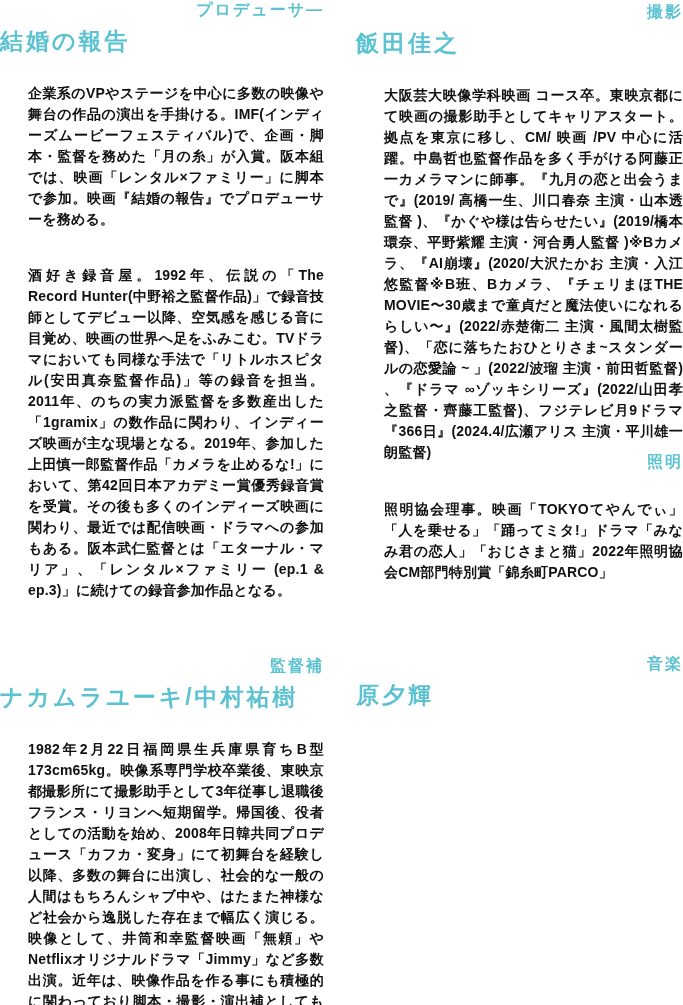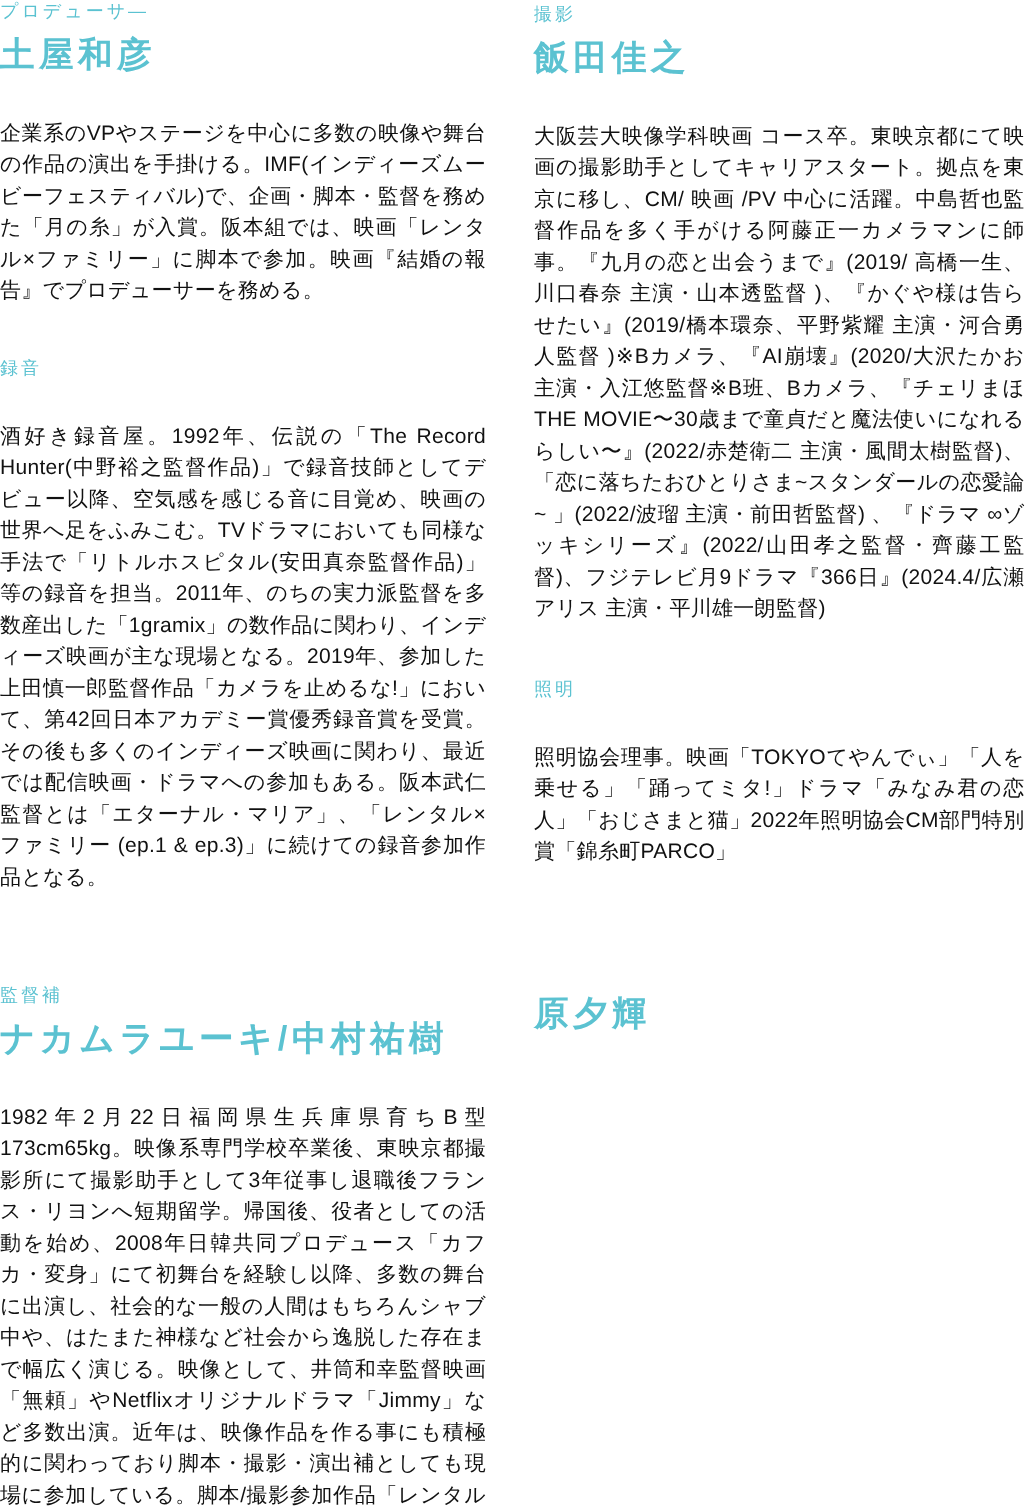--- a/index.html
+++ b/index.html
@@ -22,61 +22,62 @@
   .column-right { left: 356px; width: 327px; }
   .credit { position: absolute; left: 0; width: 100%; }
   .pos-l1 { top: 0; }
   .pos-l2 { top: 238px; }
   .pos-l3 { top: 656px; }
   .pos-r1 { top: 2px; }
   .pos-r2 { top: 452px; }
   .pos-r3 { top: 654px; }
   .role {
     color: var(--accent);
-    font-size: 12px;
-    font-weight: 400;
+    font-size: 16px;
+    font-weight: 700;
     letter-spacing: 2px;
     line-height: 1.25;
+    text-align: right;
   }
   .name {
     color: var(--accent);
     font-size: 23px;
     font-weight: 700;
     letter-spacing: 3px;
     line-height: 1.2;
     margin-top: 8px;
     white-space: nowrap;
   }
   .bio {
     margin-top: 27px;
     color: var(--text);
     font-size: 14px;
-    font-weight: 400;
+    font-weight: 700;
     line-height: 21px;
     letter-spacing: 0.2px;
     text-align: justify;
     text-justify: inter-character;
     overflow-wrap: break-word;
+    padding-left: 28px;
   }
 </style>
 </head>
 <body>
 
 <div class="page">
 
   <div class="column column-left">
 
     <section class="credit pos-l1">
       <h3 class="role">プロデューサ―</h3>
-      <h2 class="name">土屋和彦</h2>
+      <h2 class="name">結婚の報告</h2>
       <p class="bio">企業系のVPやステージを中心に多数の映像や舞台の作品の演出を手掛ける。IMF(インディーズムービーフェスティバル)で、企画・脚本・監督を務めた「月の糸」が入賞。阪本組では、映画「レンタル×ファミリー」に脚本で参加。映画『結婚の報告』でプロデューサーを務める。</p>
     </section>
 
     <section class="credit pos-l2">
-      <h3 class="role">録音</h3>
       <p class="bio">酒好き録音屋。1992年、伝説の「The Record Hunter(中野裕之監督作品)」で録音技師としてデビュー以降、空気感を感じる音に目覚め、映画の世界へ足をふみこむ。TVドラマにおいても同様な手法で「リトルホスピタル(安田真奈監督作品)」等の録音を担当。2011年、のちの実力派監督を多数産出した「1gramix」の数作品に関わり、インディーズ映画が主な現場となる。2019年、参加した上田慎一郎監督作品「カメラを止めるな!」において、第42回日本アカデミー賞優秀録音賞を受賞。その後も多くのインディーズ映画に関わり、最近では配信映画・ドラマへの参加もある。阪本武仁監督とは「エターナル・マリア」、「レンタル×ファミリー (ep.1 &amp; ep.3)」に続けての録音参加作品となる。</p>
     </section>
 
     <section class="credit pos-l3">
       <h3 class="role">監督補</h3>
       <h2 class="name">ナカムラユーキ/中村祐樹</h2>
       <p class="bio">1982年2月22日福岡県生兵庫県育ちB型173cm65kg。映像系専門学校卒業後、東映京都撮影所にて撮影助手として3年従事し退職後フランス・リヨンへ短期留学。帰国後、役者としての活動を始め、2008年日韓共同プロデュース「カフカ・変身」にて初舞台を経験し以降、多数の舞台に出演し、社会的な一般の人間はもちろんシャブ中や、はたまた神様など社会から逸脱した存在まで幅広く演じる。映像として、井筒和幸監督映画「無頼」やNetflixオリジナルドラマ「Jimmy」など多数出演。近年は、映像作品を作る事にも積極的に関わっており脚本・撮影・演出補としても現場に参加している。脚本/撮影参加作品「レンタル×ファミリー」が国内・北欧でも上映されている。</p>
     </section>
 
   </div>
@@ -88,18 +89,19 @@
       <h2 class="name">飯田佳之</h2>
       <p class="bio">大阪芸大映像学科映画 コース卒。東映京都にて映画の撮影助手としてキャリアスタート。拠点を東京に移し、CM/ 映画 /PV 中心に活躍。中島哲也監督作品を多く手がける阿藤正一カメラマンに師事。『九月の恋と出会うまで』(2019/ 高橋一生、川口春奈 主演・山本透監督 )、『かぐや様は告らせたい』(2019/橋本環奈、平野紫耀 主演・河合勇人監督 )※Bカメラ、『AI崩壊』(2020/大沢たかお 主演・入江悠監督※B班、Bカメラ、『チェリまほTHE MOVIE〜30歳まで童貞だと魔法使いになれるらしい〜』(2022/赤楚衛二 主演・風間太樹監督)、「恋に落ちたおひとりさま~スタンダールの恋愛論 ~ 」(2022/波瑠 主演・前田哲監督) 、『ドラマ ∞ゾッキシリーズ』(2022/山田孝之監督・齊藤工監督)、フジテレビ月9ドラマ『366日』(2024.4/広瀬アリス 主演・平川雄一朗監督)</p>
     </section>
 
     <section class="credit pos-r2">
       <h3 class="role">照明</h3>
       <p class="bio">照明協会理事。映画「TOKYOてやんでぃ」「人を乗せる」「踊ってミタ!」ドラマ「みなみ君の恋人」「おじさまと猫」2022年照明協会CM部門特別賞「錦糸町PARCO」</p>
     </section>
 
     <section class="credit pos-r3">
+      <h3 class="role">音楽</h3>
       <h2 class="name">原夕輝</h2>
     </section>
 
   </div>
 
 </div>
 
 </body></html>

